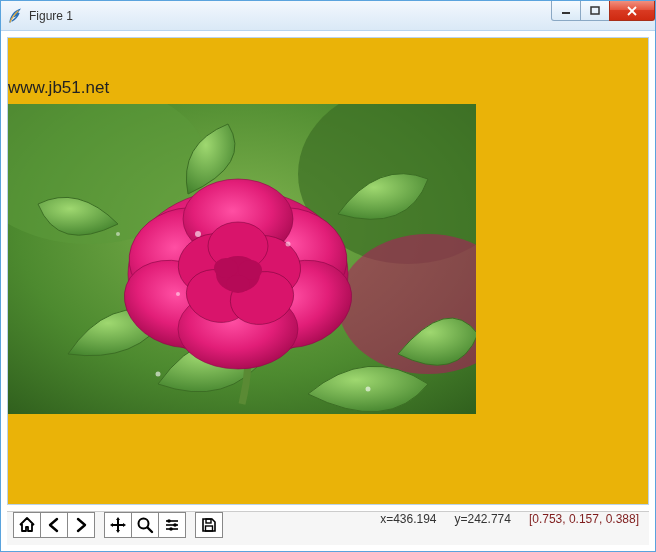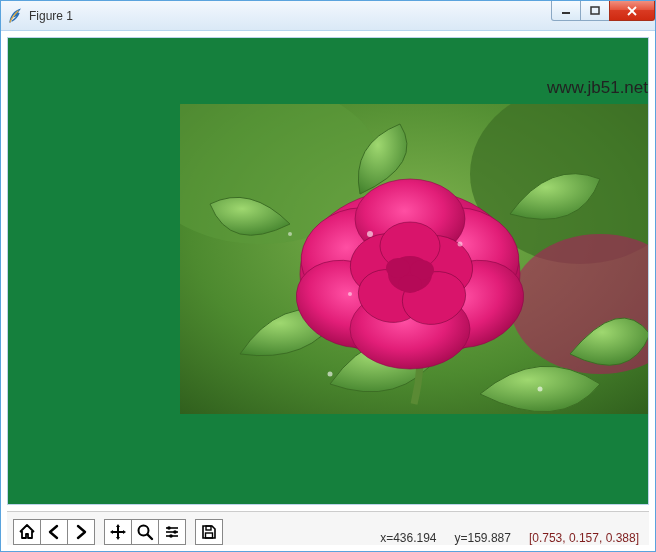--- a/index.html
+++ b/index.html
@@ -45,45 +45,45 @@
     width: 46px;
     background: linear-gradient(to bottom, #f08f7e 0%, #e6563f 45%, #d93a22 50%, #cf2a11 100%);
     border-color: #a72e19;
     border-bottom-right-radius: 3px;
     color: #fff;
   }
   .win-btn svg { display:block; }
   
   .content {
     flex: 1;
-    background: #15803d;
+    background: #eab308;
     border: 1px solid #bcd3ea;
     margin: 6px;
     position: relative;
-    display: flex; flex-direction: column; align-items: flex-end;
+    display: flex; flex-direction: column; align-items: flex-start;
   }
   .figure-title {
     margin-top: 40px;
     font-size: 17px; color: #222;
   }
   .image-box {
     margin-top: 6px;
     width: 468px; height: 310px;
     position: relative;
     overflow: hidden;
   }
   
   .image-box svg { width: 100%; height: 100%; display: block; }
   
   .toolbar {
     height: 34px;
     background: #f6f6f6;
     border-top: 1px solid #ccc;
     margin: 0 6px 6px 6px;
-    display: flex; align-items: flex-end;
+    display: flex; align-items: flex-start;
     padding: 0 6px;
     font-size: 12px; color: #333;
   }
   .tool-group { display: flex; gap: 0; }
   .tool-btn {
     width: 28px; height: 26px;
     border: 1px solid #888;
     background: #fff;
     display: flex; align-items: center; justify-content: center;
     margin-right: -1px;
@@ -246,17 +246,17 @@
       <div class="tool-btn" title="Save">
         <svg width="18" height="18" viewBox="0 0 18 18">
             <path d="M3 3 h9 l3 3 v9 h-12z" fill="none" stroke="#000" stroke-width="1.6"></path>
             <rect x="6" y="3" width="5" height="4" fill="none" stroke="#000" stroke-width="1.4"></rect>
             <rect x="5.5" y="10" width="7" height="5" fill="none" stroke="#000" stroke-width="1.4"></rect>
           </svg>
       </div>
     </div>
     <div class="spacer"></div>
     <span class="coord">x=436.194</span>
-    <span class="coord">y=159.887</span>
+    <span class="coord">y=242.774</span>
     <span class="rgb">[0.753, 0.157, 0.388]</span>
   </div>
 
 </div>
 
 </body></html>

